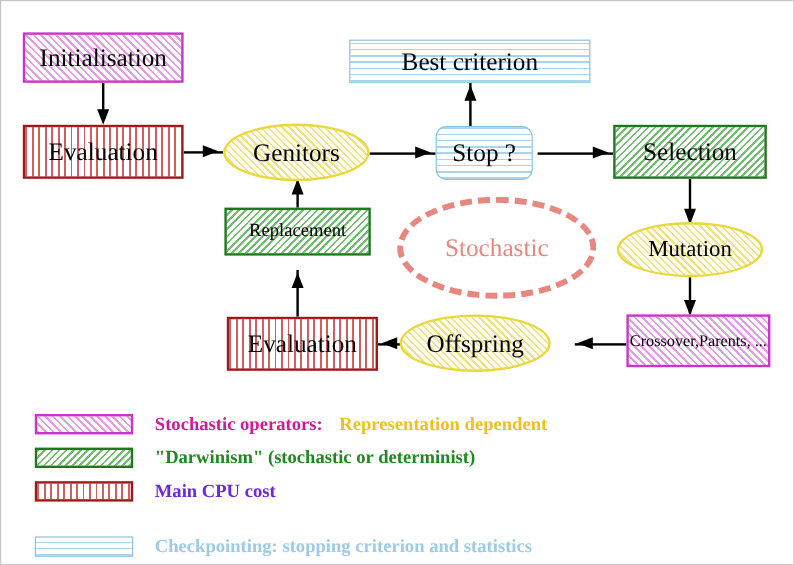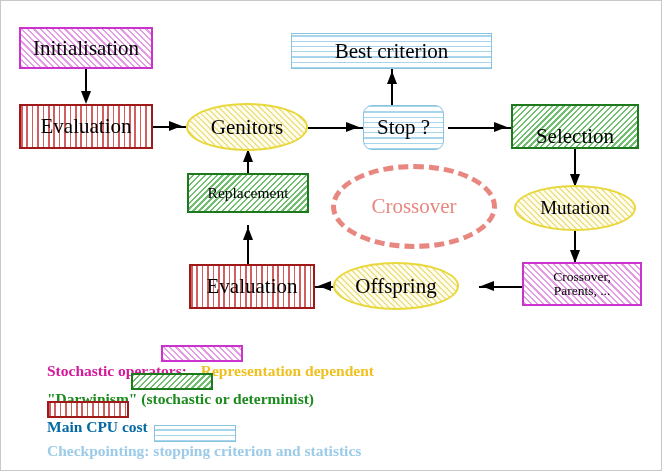--- a/index.html
+++ b/index.html
@@ -93,27 +93,27 @@
   .edge-v { width: 1.5px; }
   .edge-h { height: 1.5px; }
   .arrow { position: absolute; width: 0; height: 0; z-index: 2; }
   .arrow-down  { border-left: 5.5px solid transparent; border-right: 5.5px solid transparent; border-top: 13px solid #000; }
   .arrow-up    { border-left: 5.5px solid transparent; border-right: 5.5px solid transparent; border-bottom: 13px solid #000; }
   .arrow-right { border-top: 5.5px solid transparent; border-bottom: 5.5px solid transparent; border-left: 13px solid #000; }
   .arrow-left  { border-top: 5.5px solid transparent; border-bottom: 5.5px solid transparent; border-right: 13px solid #000; }
 
   
   #legend { position: absolute; left: 0; top: 340px; width: 662px; z-index: 4; }
-  .legend-row { position: absolute; left: 28px; height: 22px; display: flex; align-items: center; flex-direction: column; }
+  .legend-row { position: absolute; left: 28px; height: 22px; display: flex; align-items: flex-start; }
   .swatch { width: 82px; height: 17px; box-sizing: border-box; flex: 0 0 auto; }
   .legend-text { margin-left: 18px; font-size: 15.5px; white-space: nowrap; font-weight: bold; }
   .t-magenta { color: #D4189C; }
   .t-gold { color: #F0C020; }
   .t-green { color: #1C8A1C; }
-  .t-red { color: #0369a1; }
+  .t-red { color: #6d28d9; }
   .t-blue { color: #9CCBE8; }
 </style>
 </head>
 <body>
 
 <div id="canvas">
 
   <div class="node hatch-magenta" style="left:18px; top:26px; width:134px; height:42px; font-size:21px;">
     <span class="lbl">Initialisation</span>
   </div>
@@ -127,47 +127,47 @@
   </div>
 
   <div class="node hatch-blue" style="left:290px; top:32px; width:201px; height:36px; font-size:21px;">
     <span class="lbl">Best criterion</span>
   </div>
 
   <div class="node hatch-blue rounded" style="left:362px; top:104px; width:81px; height:45px; font-size:21px;">
     <span class="lbl">Stop ?</span>
   </div>
 
-  <div class="node hatch-green" style="left:510px; top:103px; width:128px; height:45px; font-size:21px;align-items:flex-end;">
+  <div class="node hatch-green" style="left:510px; top:103px; width:128px; height:45px; font-size:21px;">
     <span class="lbl">Selection</span>
   </div>
 
   <div class="node ellipse-yellow" style="left:513px; top:184px; width:122px; height:46px; font-size:19px;">
     <span class="lbl">Mutation</span>
   </div>
 
-  <div class="node hatch-magenta" style="left:521px; top:261px; width:120px; height:44px; font-size:13.5px; flex-direction:column; justify-content:center;">
+  <div class="node hatch-magenta" style="left:521px; top:261px; width:120px; height:44px; font-size:13.5px; flex-direction:row; justify-content:center;">
     <span class="lbl">Crossover,</span>
     <span class="lbl">Parents, ...</span>
   </div>
 
   <div class="node ellipse-yellow" style="left:332px; top:261px; width:126px; height:48px; font-size:21px;">
     <span class="lbl">Offspring</span>
   </div>
 
   <div class="node hatch-red" style="left:188px; top:263px; width:126px; height:45px; font-size:21px;">
     <span class="lbl">Evaluation</span>
   </div>
 
   <div class="node hatch-green" style="left:186px; top:172px; width:122px; height:40px; font-size:15.5px;">
     <span class="lbl">Replacement</span>
   </div>
 
   <div class="node ellipse-generation" style="left:330px; top:163px; width:166px; height:85px; font-size:21px;">
-    <span class="lbl">Crossover</span>
+    <span class="lbl">Stochastic</span>
   </div>
 
   <div class="edge edge-v" style="left:84px; top:68px; height:28px;"></div>
   <div class="arrow arrow-down" style="left:79.5px; top:90px;"></div>
 
   <div class="edge edge-h" style="left:152px; top:125px; width:33px;"></div>
   <div class="arrow arrow-right" style="left:168px; top:119.5px;"></div>
 
   <div class="edge edge-h" style="left:307px; top:126px; width:55px;"></div>
   <div class="arrow arrow-right" style="left:345px; top:120.5px;"></div>
@@ -209,20 +209,20 @@
     <div class="legend-row" style="top:32px;">
       <div class="swatch hatch-green"></div>
       <div class="legend-text t-green">"Darwinism" (stochastic or determinist)</div>
     </div>
 
     <div class="legend-row" style="top:60px;">
       <div class="swatch hatch-red"></div>
       <div class="legend-text t-red">Main CPU cost</div>
     </div>
 
-    <div class="legend-row" style="top:84px;">
+    <div class="legend-row" style="top:106px;">
       <div class="swatch hatch-blue"></div>
       <div class="legend-text t-blue">Checkpointing: stopping criterion and statistics</div>
     </div>
 
   </div>
 
 </div>
 
 </body></html>

